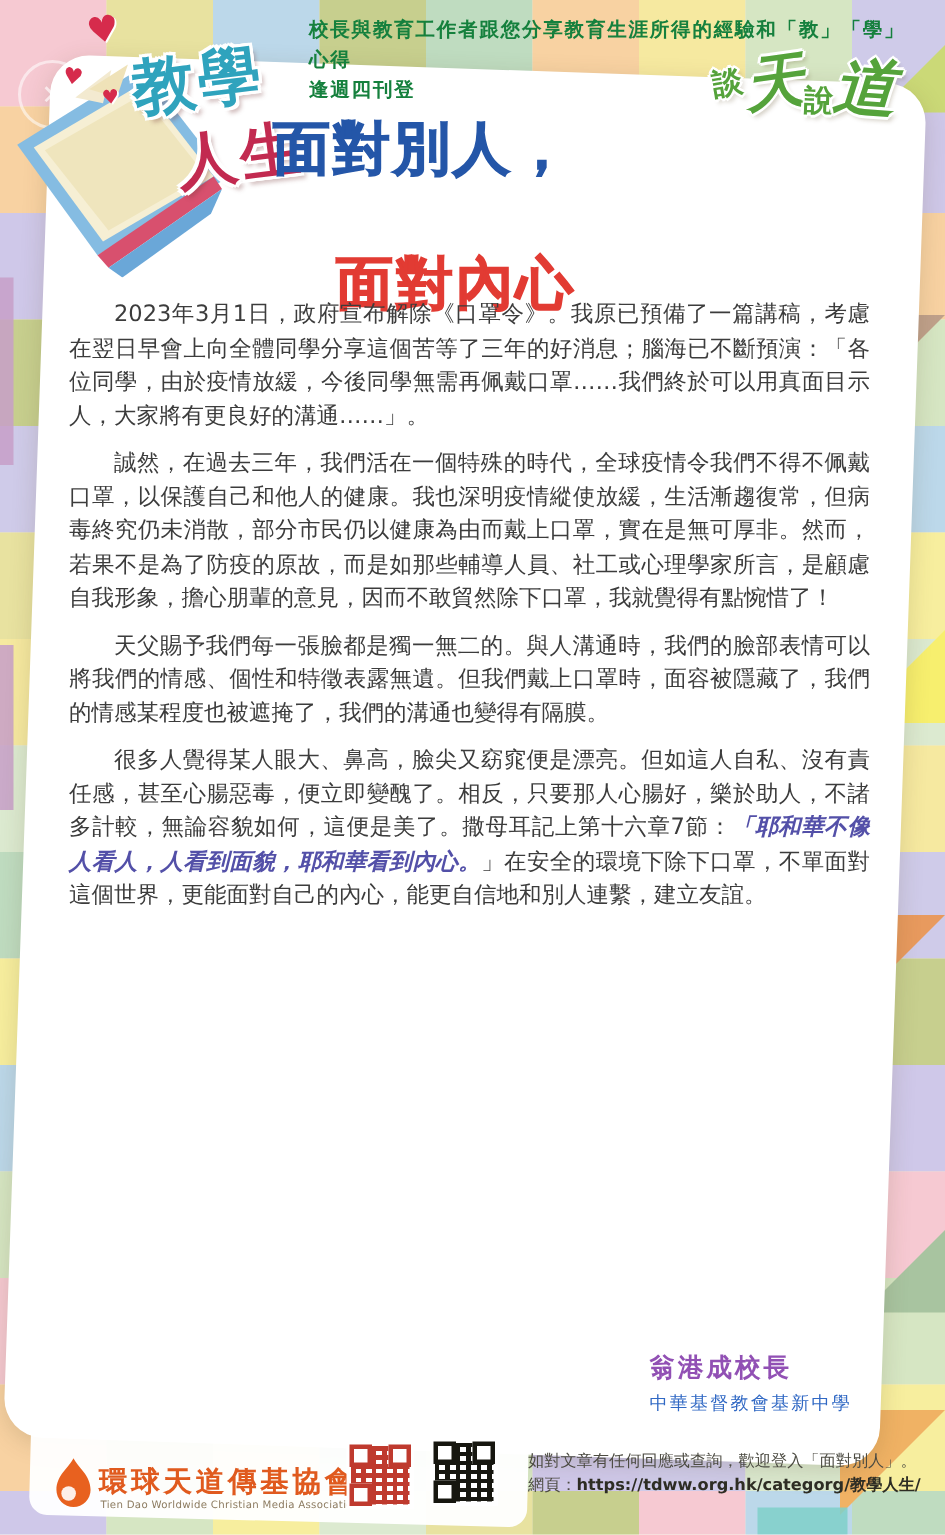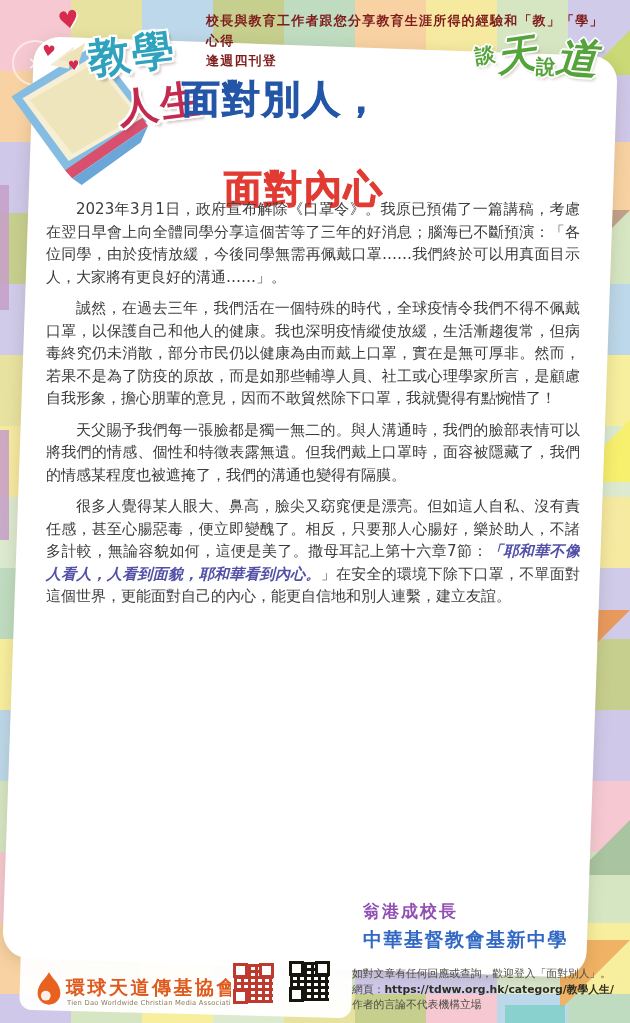--- a/index.html
+++ b/index.html
@@ -23,21 +23,21 @@
     background:rgba(255,255,255,.96);transform:rotate(1.5deg);z-index:2;
   }
   .sparkle{
     position:absolute;z-index:3;border:2px solid rgba(255,255,255,.55);border-radius:50%;
     color:rgba(255,255,255,.65);display:flex;align-items:center;justify-content:center;
     font-size:18px;font-weight:bold;
   }
   
   .tagline{
     position:absolute;left:206px;top:11px;width:404px;z-index:4;
-    color:#7f1d1d;font-size:13px;font-weight:bold;line-height:1.55;letter-spacing:1.2px;
+    color:#15803d;font-size:13px;font-weight:bold;line-height:1.55;letter-spacing:1.2px;
   }
   .badge{
     position:absolute;left:476px;top:26px;z-index:4;transform:rotate(-2deg);
     color:#55a33b;font-weight:bold;white-space:nowrap;
     text-shadow:-2px 0 #fff,2px 0 #fff,0 -2px #fff,0 2px #fff,-1px -1px #fff,1px 1px #fff,1px -1px #fff,-1px 1px #fff,2px 3px 3px rgba(80,60,20,.25);
   }
   .badge .b0{font-size:20px;display:inline-block;transform:rotate(-8deg) translateY(-8px);}
   .badge .b1{font-size:40px;display:inline-block;transform:rotate(-6deg);font-style:italic;}
   .badge .b2{font-size:20px;display:inline-block;transform:rotate(4deg) translateY(6px);}
   .badge .b3{font-size:42px;display:inline-block;transform:rotate(6deg) translateY(6px);font-style:italic;}
@@ -57,21 +57,21 @@
   
   .body-text{position:absolute;left:46px;top:198px;width:534px;z-index:4;}
   .body-text p{
     margin:0 0 9px 0;font-size:15px;line-height:22.5px;color:#3c3c3c;
     text-align:justify;text-indent:2em;
   }
   .scripture{color:#5350a8;font-weight:bold;font-style:italic;}
   
   .signature{position:absolute;right:62px;top:900px;z-index:4;text-align:left;}
   .sig-author{font-size:17px;font-weight:bold;color:#9150b4;letter-spacing:2px;}
-  .sig-school{font-size:19px;font-weight:bold;color:#3068c4;letter-spacing:1.5px;margin-top:4px;}
+  .sig-school{font-size:12px;font-weight:normal;color:#3068c4;letter-spacing:1.5px;margin-top:4px;}
   
   .footer{position:absolute;inset:0;z-index:4;}
   .org-flame{position:absolute;left:36px;top:972px;}
   .org-zh{position:absolute;left:66px;top:975px;font-size:19px;font-weight:bold;color:#e05a1e;letter-spacing:2.5px;white-space:nowrap;}
   .org-en{position:absolute;left:67px;top:999px;font-size:6.8px;color:#8c7b60;letter-spacing:.2px;white-space:nowrap;}
   .qr{position:absolute;width:45px;height:45px;background:#fff;padding:2px;box-sizing:border-box;}
   .qr-red{left:231px;top:961px;color:#bf3a2e;}
   .qr-dark{left:287px;top:959px;color:#16160f;}
   .qr-pattern{position:absolute;inset:3px;
     background-image:repeating-linear-gradient(90deg,currentColor 0 3px,transparent 3px 7px),
@@ -298,17 +298,16 @@
     <div class="qr qr-dark">
       <div class="qr-pattern"></div>
       <div class="f f1"></div>
       <div class="f f2"></div>
       <div class="f f3"></div>
     </div>
 
     <div class="footer-note">
       <div>如對文章有任何回應或查詢，歡迎登入「面對別人」。</div>
       <div><span>網頁：</span><span class="footer-url">https://tdww.org.hk/categorg/教學人生/</span></div>
-      <div>作者的言論不代表機構立場</div>
     </div>
   </div>
 
 </div>
 
 </body></html>

